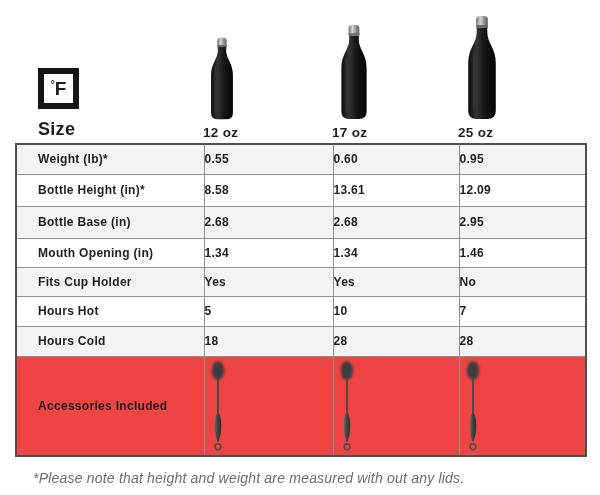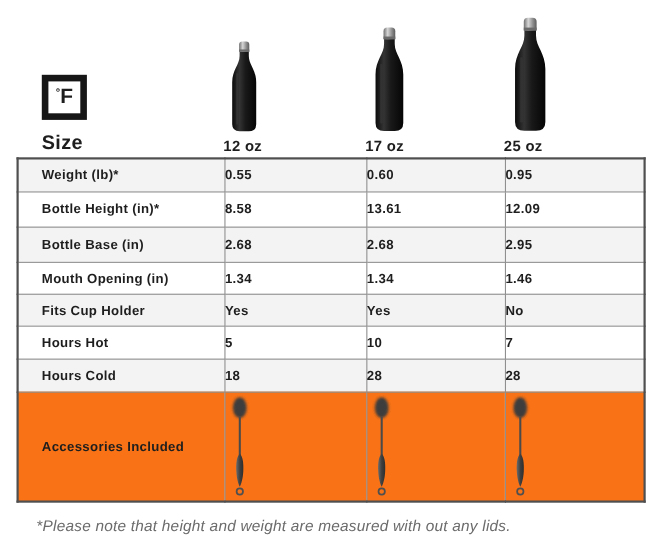--- a/index.html
+++ b/index.html
@@ -55,21 +55,21 @@
     font-size: 12px;
     letter-spacing: .3px;
     color: #1e1e1e;
   }
   .spec th { text-align: left; padding-left: 21px; font-weight: bold; }
   .spec td { text-align: left; font-weight: bold; }
   .spec tr { height: 30px; }
   .spec tr:nth-child(2), .spec tr:nth-child(3) { height: 32px; }
   .spec tr:nth-child(4), .spec tr:nth-child(5) { height: 29px; }
   .spec tr:nth-child(odd) { background: #f3f3f3; }
-  .spec tr.acc-row { height: 100px; background: #f97316; }
+  .spec tr.acc-row { height: 100px; background: #ef4444; }
   .acc-row td { vertical-align: middle; }
   .brush-img { display: inline-block; vertical-align: middle; }
 
   
   .footnote {
     margin: 13px 0 0 33px;
     font-size: 14px;
     font-style: italic;
     letter-spacing: .2px;
     color: #6b6b6b;

